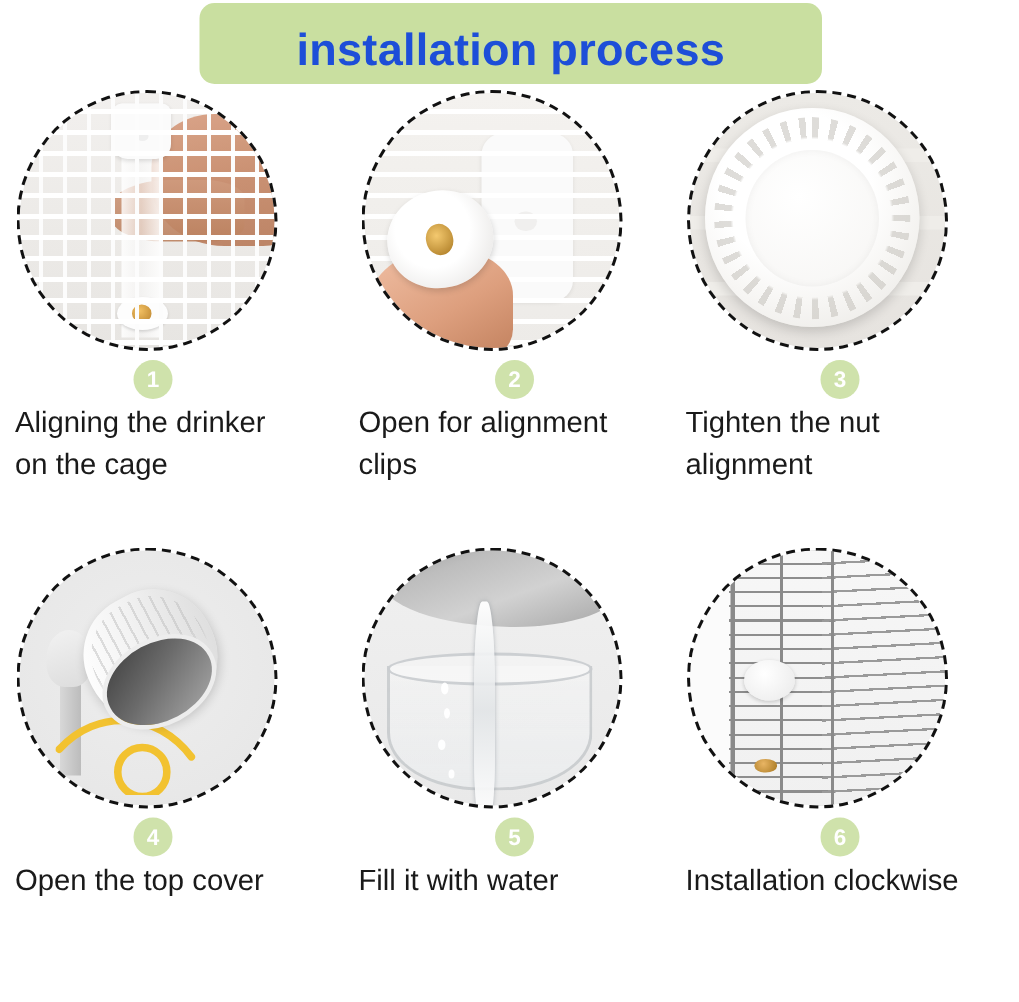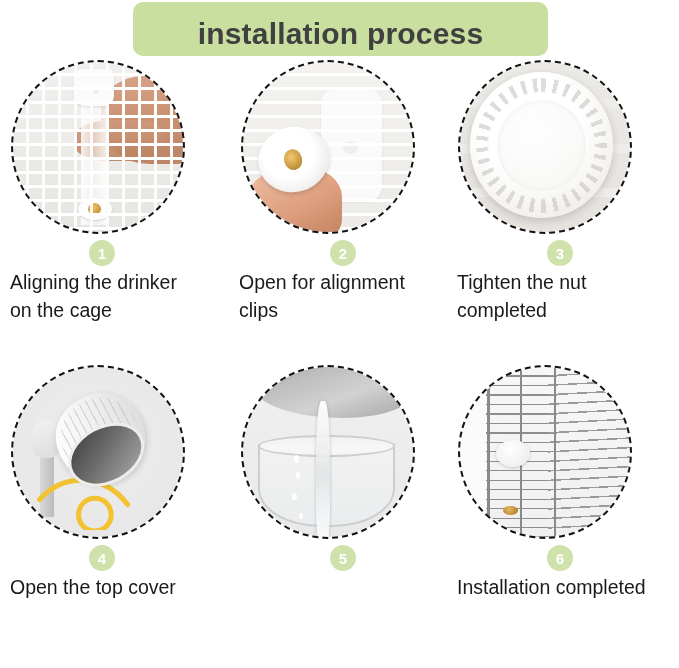--- a/index.html
+++ b/index.html
@@ -16,21 +16,21 @@
   
   .banner{
     position:absolute;
     left:133px;top:2px;
     width:415px;height:54px;
     background:#c9dfa0;
     border-radius:10px;
     display:flex;align-items:center;justify-content:center;
   }
   .banner-title{
-    color:#404040;
+    color:#1d4ed8;
     font-size:30px;
     font-weight:bold;
     letter-spacing:0.2px;
     line-height:1;
     white-space:nowrap;
     margin-top:10px;
   }
 
   
   .grid{position:absolute;left:0;top:62px;width:679px;height:606px;}
@@ -378,21 +378,21 @@
             <div class="bar" style="top:74%"></div>
             <div class="cap">
               <div class="ribs"></div>
               <div class="inner"></div>
             </div>
           </div>
         </div>
         <div class="ring"></div>
       </div>
       <div class="badge">3</div>
-      <div class="caption">Tighten the nut completed</div>
+      <div class="caption">Tighten the nut alignment</div>
     </div>
 
     <div class="step c0 r1">
       <div class="photo-wrap">
         <div class="photo">
           <div class="scene s4">
             <div class="post"></div>
             <svg class="arrow" viewBox="0 0 100 50">
               <path d="M2 26 C 22 4, 54 6, 72 30" fill="none" stroke="#f2c230" stroke-width="4" stroke-linecap="round"></path>
               <circle cx="46" cy="38" r="13" fill="none" stroke="#f2c230" stroke-width="4"></circle>
@@ -418,36 +418,37 @@
             <div class="stream"></div>
             <div class="drop" style="left:30%;top:52%;width:5px;height:8px;"></div>
             <div class="drop" style="left:31%;top:62%;width:4px;height:7px;"></div>
             <div class="drop" style="left:29%;top:74%;width:5px;height:7px;"></div>
             <div class="drop" style="left:33%;top:86%;width:4px;height:6px;"></div>
           </div>
         </div>
         <div class="ring"></div>
       </div>
       <div class="badge">5</div>
+      <div class="caption">Fill it with water</div>
     </div>
 
     <div class="step c2 r1">
       <div class="photo-wrap">
         <div class="photo">
           <div class="scene s6">
             <div class="wall"></div>
             <div class="cageA"></div>
             <div class="cageB"></div>
             <div class="postv" style="left:16%"></div>
             <div class="postv" style="left:35%"></div>
             <div class="postv" style="left:55%"></div>
             <div class="drinker"></div>
             <div class="tip"></div>
           </div>
         </div>
         <div class="ring"></div>
       </div>
       <div class="badge">6</div>
-      <div class="caption">Installation completed</div>
+      <div class="caption">Installation clockwise</div>
     </div>
 
   </div>
 </div>
 
 </body></html>

